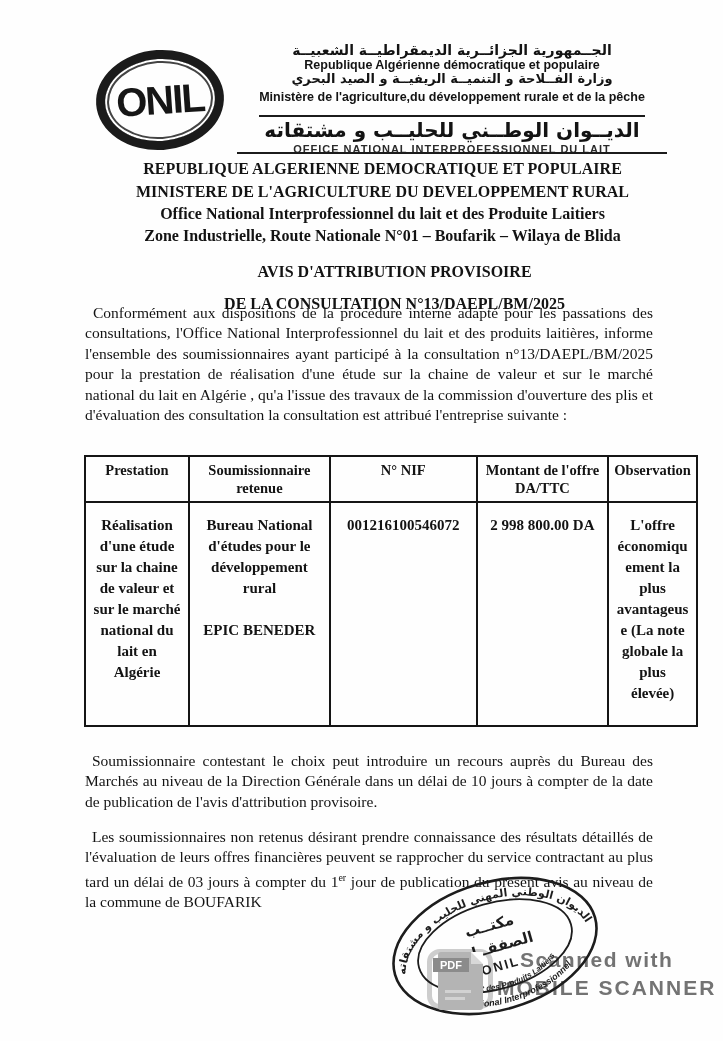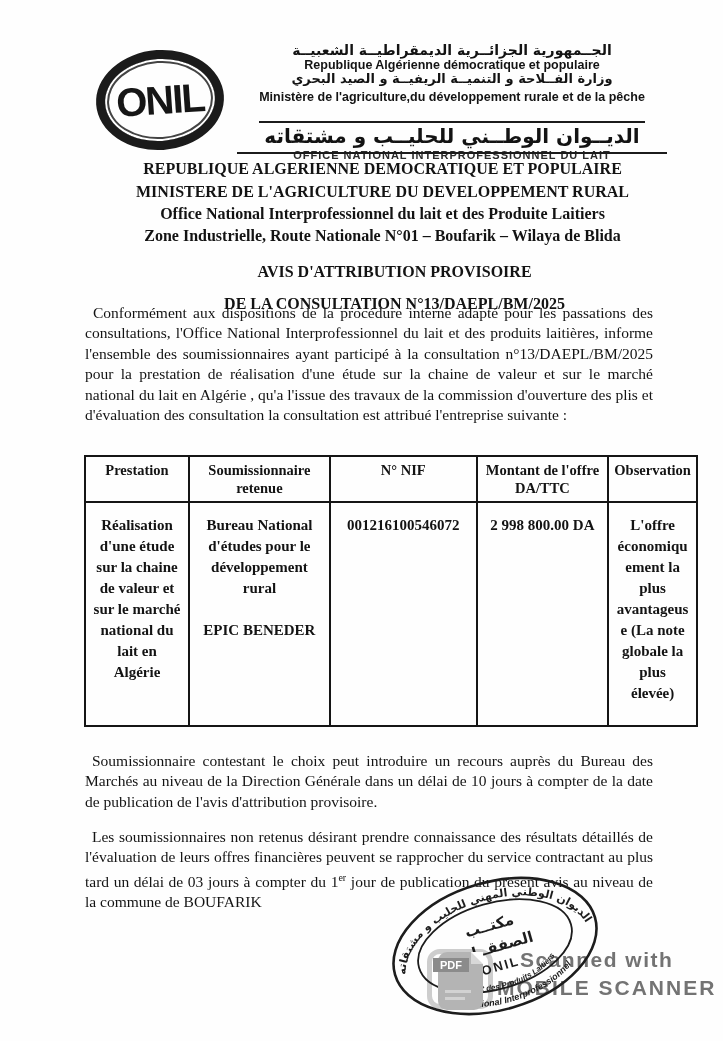--- a/index.html
+++ b/index.html
@@ -22,21 +22,21 @@
   }
   .hdr {
     position:absolute; left:238px; top:42px; width:428px; text-align:center;
     font-weight:bold; line-height:1.15;
   }
   .ar { font-family:"DejaVu Sans", sans-serif; direction:rtl; }
   .hdr .ar1 { font-size:14px; }
   .hdr .fr1 { font-family:"Liberation Sans", sans-serif; font-size:12.5px; }
   .hdr .ar2 { font-size:13px; }
   .hdr .fr2 { font-family:"Liberation Sans", sans-serif; font-size:12.5px;
-              display:inline-block; border-bottom:2px solid #1b1b1b; padding-bottom:16px; }
+              display:inline-block; border-bottom:2px solid #1b1b1b; padding-bottom:10px; }
   .hdr .ar3 { font-size:20px; margin-top:2px; }
   .hdr .fr3 { font-family:"Liberation Sans", sans-serif; font-size:11px;
               letter-spacing:1px; color:#2a2a2a; margin-top:1px; }
   .hdr-rule { position:absolute; left:237px; top:152px; width:430px; height:0;
               border-bottom:2.5px solid #1b1b1b; }
   
   .letterhead { position:absolute; left:60px; top:157px; width:645px;
                 text-align:center; font-weight:bold; }
   .letterhead .l1 { font-size:16px; line-height:23px; }
   .letterhead .l2 { font-size:16px; line-height:22px; }
@@ -65,21 +65,21 @@
   td.c2 .blk2 { margin-top:21px; }
   td.c3, td.c4 { font-size:14.5px; white-space:nowrap; padding-top:10px; }
   
   .wm { position:absolute; font-family:"Liberation Sans", sans-serif;
         color:#737373; font-weight:bold; letter-spacing:1.5px; }
   .wm1 { left:520px; top:948px; font-size:21px; }
   .wm2 { left:497px; top:976px; font-size:21px; letter-spacing:2px; }
   .app-frame { position:absolute; left:427px; top:949px; width:66px; height:60px;
                border:5px solid #cdcdcd; border-radius:13px; }
   .pdf-icon { position:absolute; left:438px; top:952px; width:45px; height:58px;
-              background:#b4b4b4; border-radius:9px; }
+              background:#b4b4b4; border-radius:3px; }
   .pdf-icon .ear { position:absolute; right:0; top:0; width:0; height:0;
                    border-left:12px solid #d8d8d8; border-top:12px solid #fefefe; }
   .pdf-icon .label { position:absolute; left:-5px; top:6px; background:#8b8b8b;
                      color:#fff; font-family:"Liberation Sans", sans-serif;
                      font-weight:bold; font-size:11px; padding:1px 7px; }
   .pdf-icon .line { position:absolute; left:7px; height:3px; background:#d2d2d2; }
   .pdf-icon .ln1 { top:38px; width:26px; }
   .pdf-icon .ln2 { top:45px; width:20px; }
   
   .stamp { position:absolute; left:386px; top:878px; width:218px; height:136px;

